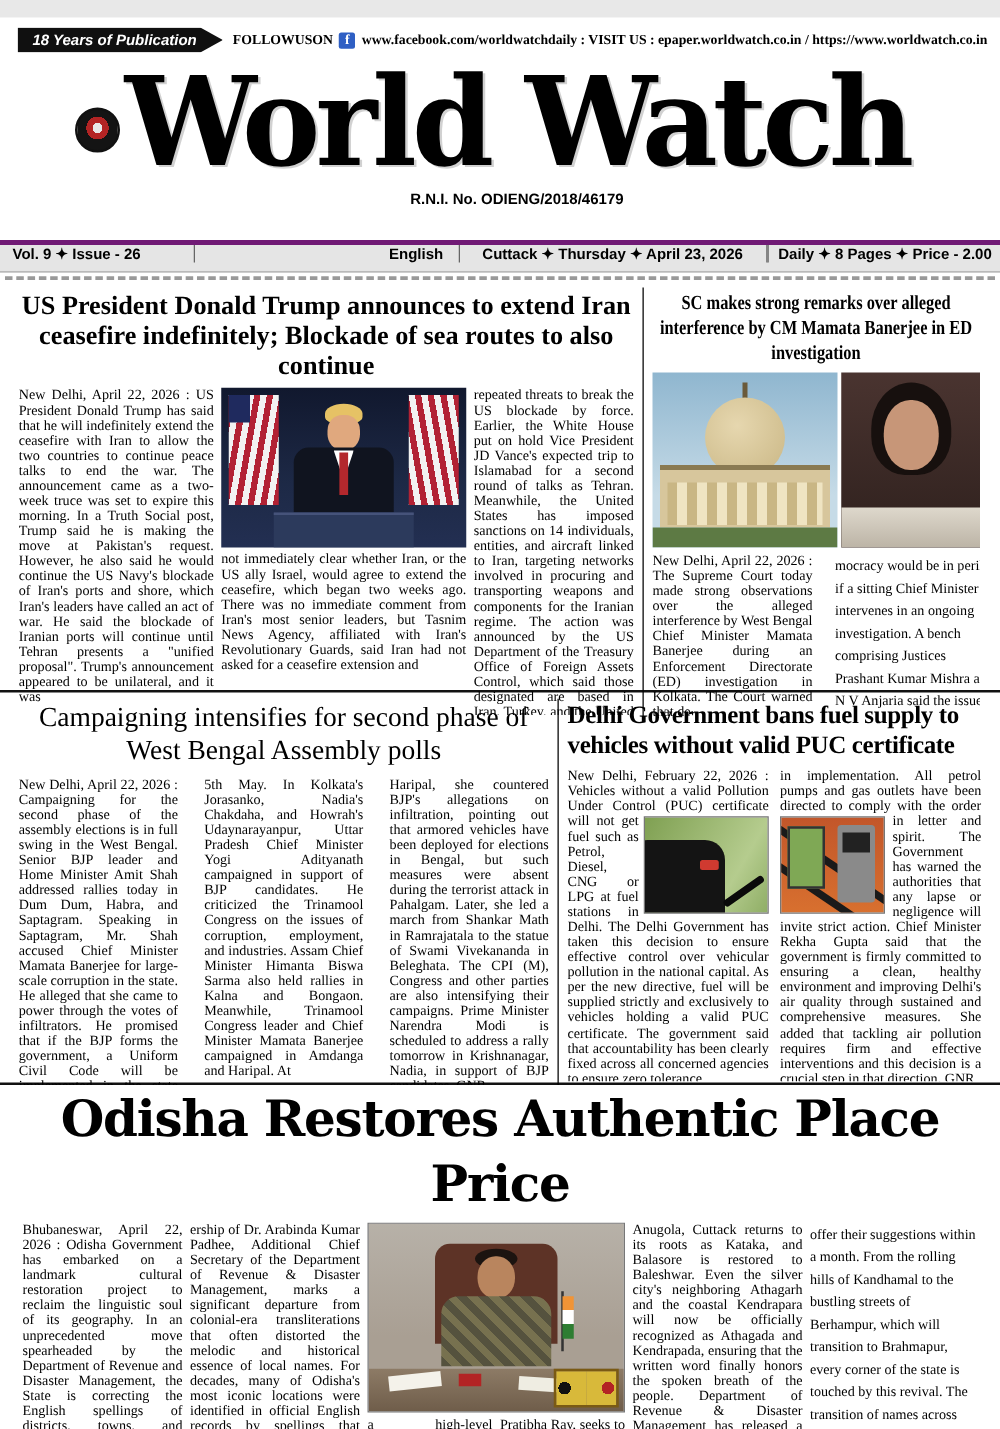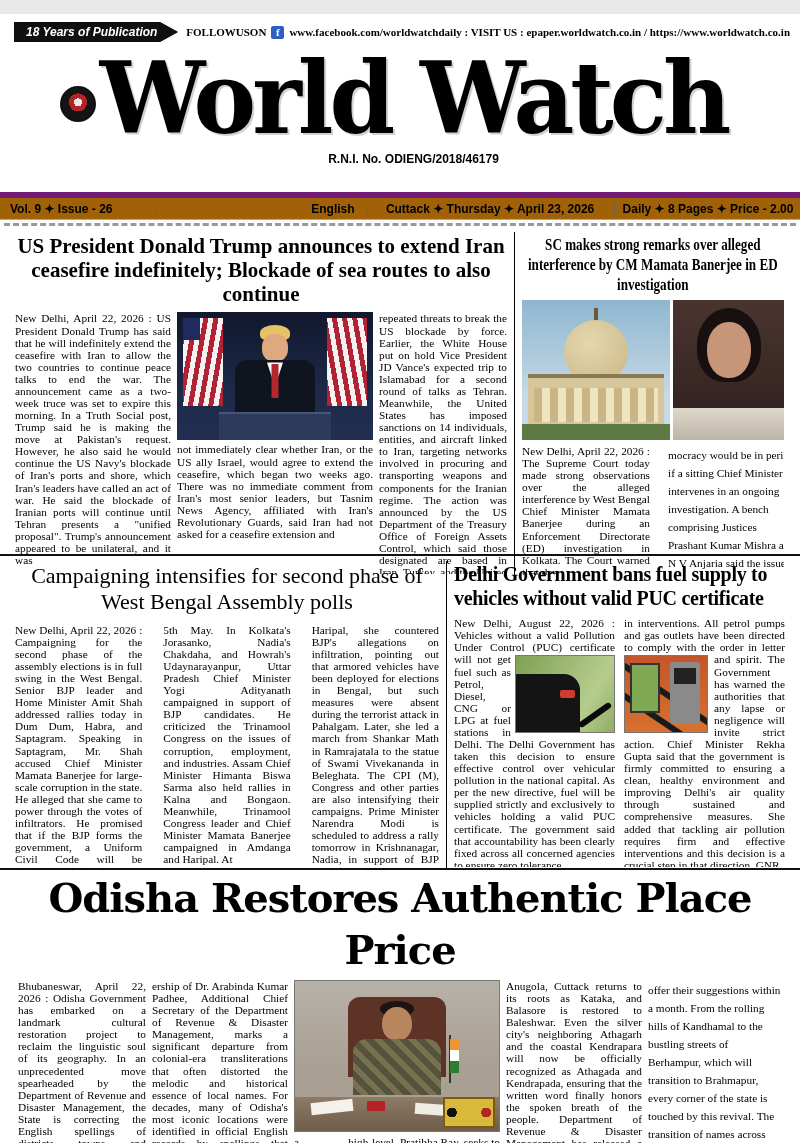--- a/index.html
+++ b/index.html
@@ -18,22 +18,22 @@
   
   .masthead{position:relative;height:146px;padding-left:27px;}
   .emblem{position:absolute;left:60px;top:40px;width:32px;height:32px;border-radius:50%;
           border:2px solid #111;background:radial-gradient(circle at 50% 45%,#e8e8e8 0 4px,#b32424 4px 9px,#141414 9px);}
   .paper-title{text-align:center;font-family:"DejaVu Serif",serif;font-weight:bold;
                font-size:94px;line-height:104px;letter-spacing:-4px;transform:scaleY(1.05);
                text-shadow:2px 2px 0 rgba(0,0,0,.18);}
   .rni{text-align:center;font:bold 12px "Liberation Sans",sans-serif;margin-top:2px;}
 
   
-  .infobar{display:flex;align-items:center;height:21px;background:#a16207;
-           border-top:6px solid #701a75;border-bottom:1px solid #aaa;
+  .infobar{display:flex;align-items:flex-start;height:21px;background:#e5e5e5;
+           border-top:4px solid #701a75;border-bottom:1px solid #aaa;
            font:bold 12px "Liberation Sans",sans-serif;}
   .ib1{width:165px;padding-left:10px;border-right:1px solid #666;box-sizing:border-box;}
   .ib2{width:225px;text-align:right;padding-right:12px;border-right:1px solid #666;box-sizing:border-box;}
   .ib3{width:262px;text-align:center;border-right:1px solid #666;box-sizing:border-box;}
   .ibsp{flex:1;}
   .ib4{width:198px;border-left:1px solid #666;padding-left:8px;box-sizing:border-box;}
   .dashes{border-top:3px dashed #999;margin:3px 4px 2px;}
 
   
   .bodytxt{font-size:11.3px;line-height:1.07;text-align:justify;}
@@ -232,30 +232,30 @@
         <div class="bodytxt">Haripal, she countered BJP's allegations on infiltration, pointing out that armored vehicles have been deployed for elections in Bengal, but such measures were absent during the terrorist attack in Pahalgam. Later, she led a march from Shankar Math in Ramrajatala to the statue of Swami Vivekananda in Beleghata. The CPI (M), Congress and other parties are also intensifying their campaigns. Prime Minister Narendra Modi is scheduled to address a rally tomorrow in Krishnanagar, Nadia, in support of BJP candidates. GNR</div>
       </div>
     </article>
 
     <div class="vdiv"></div>
 
     <article>
       <h2 class="h-delhi">Delhi Government bans fuel supply to vehicles without valid PUC certificate</h2>
       <div class="d-body">
         <div class="dcol">
-          <span>New Delhi, August 22, 2026 : Vehicles without a valid Pollution Under Control (PUC) certificate will not get</span>
+          <span>New Delhi, February 22, 2026 : Vehicles without a valid Pollution Under Control (PUC) certificate will not get</span>
           <span class="ph ph-car">
             <span class="cbody"></span>
             <span class="ctail"></span>
             <span class="cnoz"></span>
           </span>
           <span>fuel such as Petrol, Diesel, CNG or LPG at fuel stations in Delhi. The Delhi Government has taken this decision to ensure effective control over vehicular pollution in the national capital. As per the new directive, fuel will be supplied strictly and exclusively to vehicles holding a valid PUC certificate. The government said that accountability has been clearly fixed across all concerned agencies to ensure zero tolerance</span>
         </div>
         <div class="dcol">
-          <span>in interventions. All petrol pumps and gas outlets have been directed to comply with the order in letter and</span>
+          <span>in implementation. All petrol pumps and gas outlets have been directed to comply with the order in letter and</span>
           <span class="ph ph-pump">
             <span class="pbar1"></span>
             <span class="pbar2"></span>
             <span class="pwin"></span>
             <span class="punit"></span>
             <span class="pscr"></span>
           </span>
           <span>spirit. The Government has warned the authorities that any lapse or negligence will invite strict action. Chief Minister Rekha Gupta said that the government is firmly committed to ensuring a clean, healthy environment and improving Delhi's air quality through sustained and comprehensive measures. She added that tackling air pollution requires firm and effective interventions and this decision is a crucial step in that direction. GNR</span>
         </div>
       </div>

